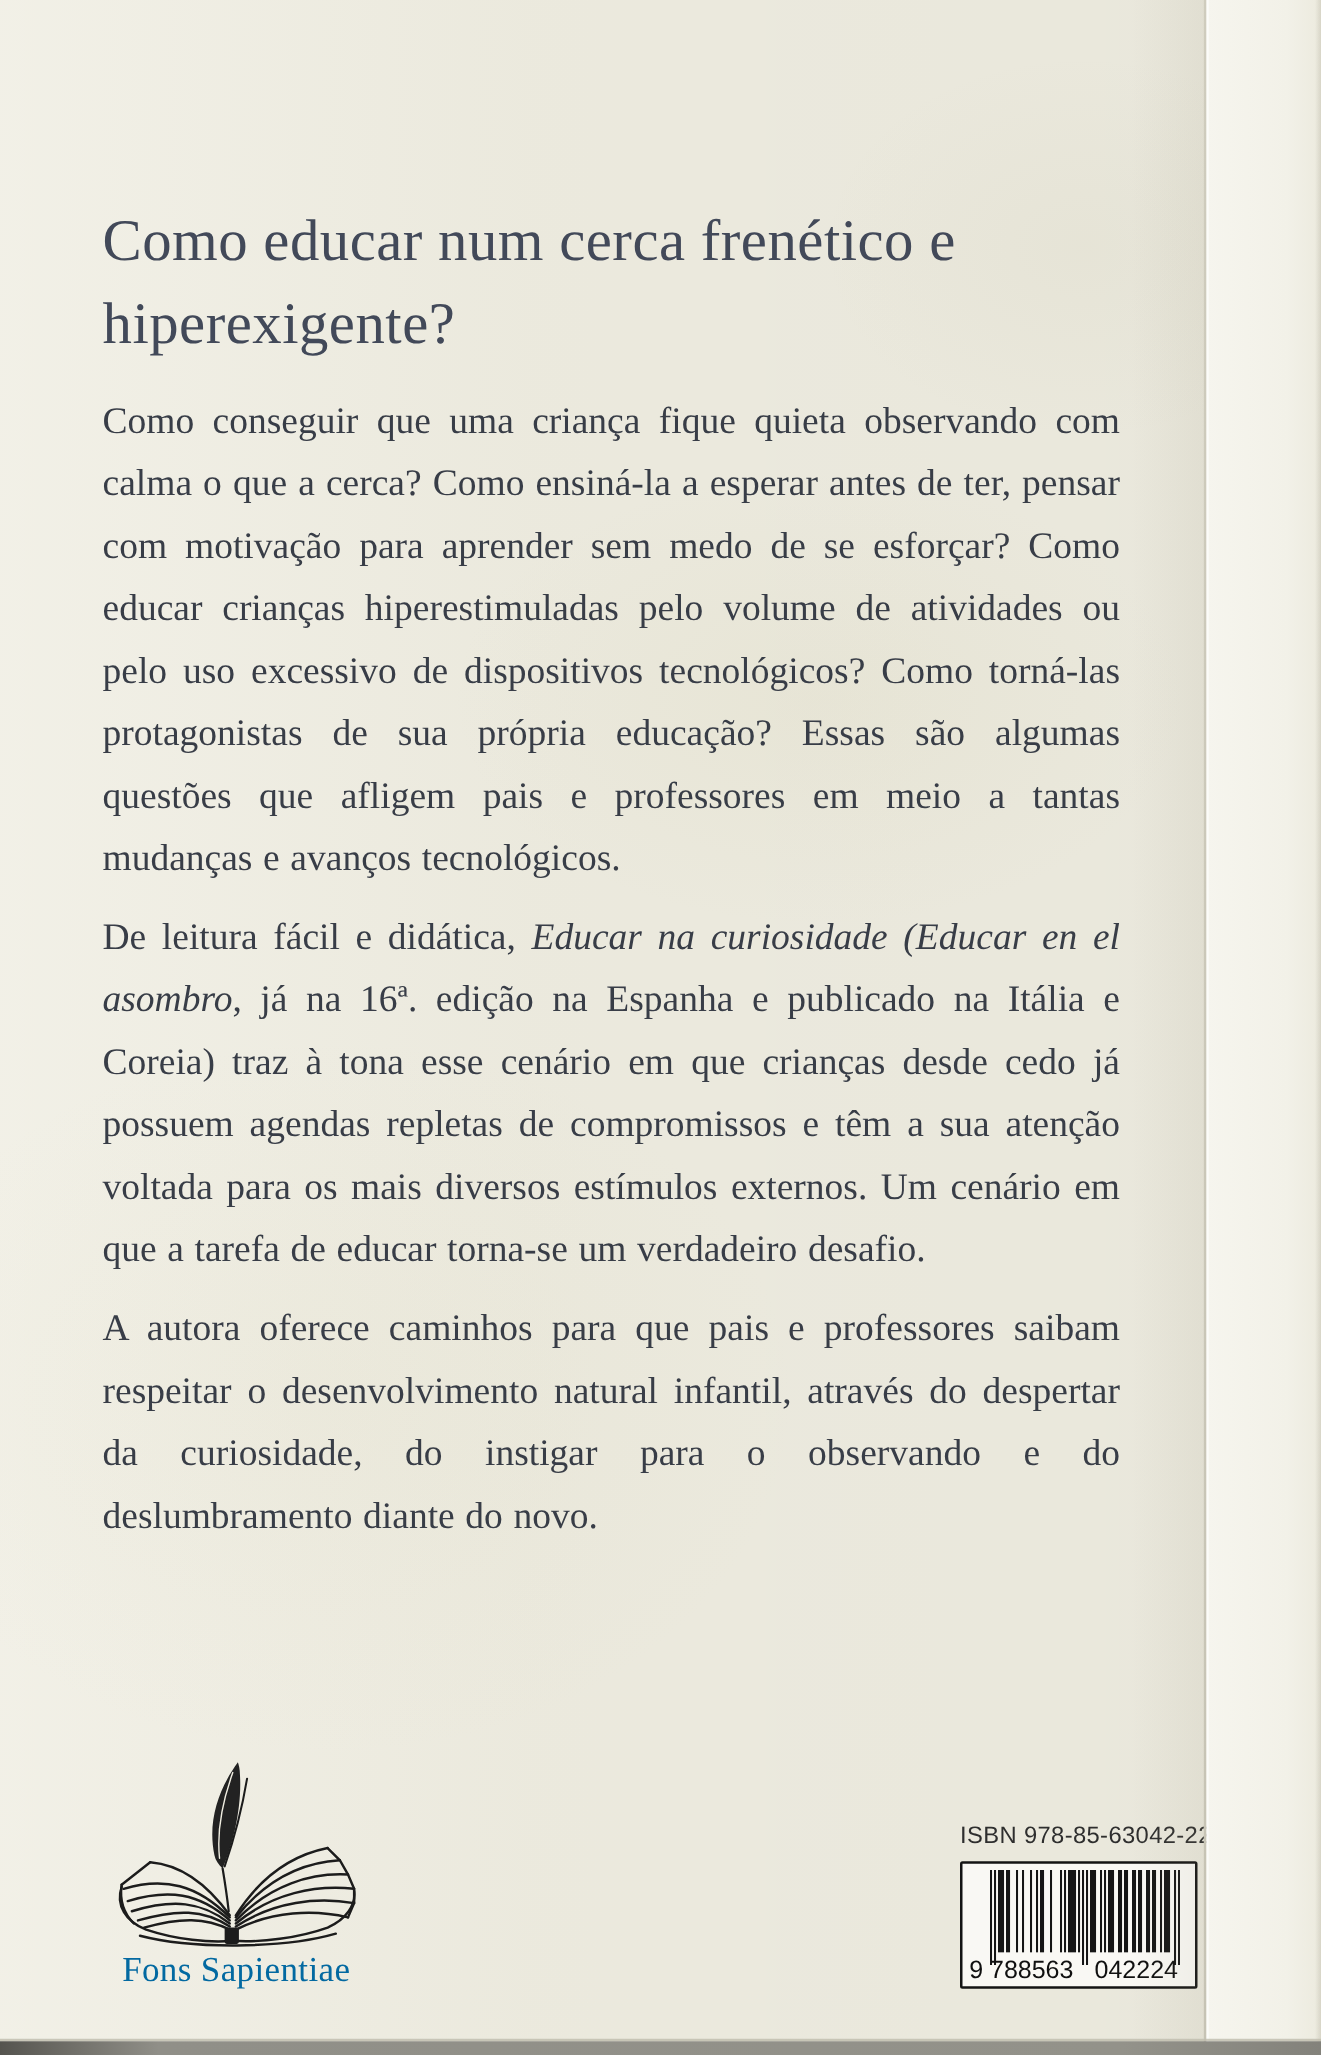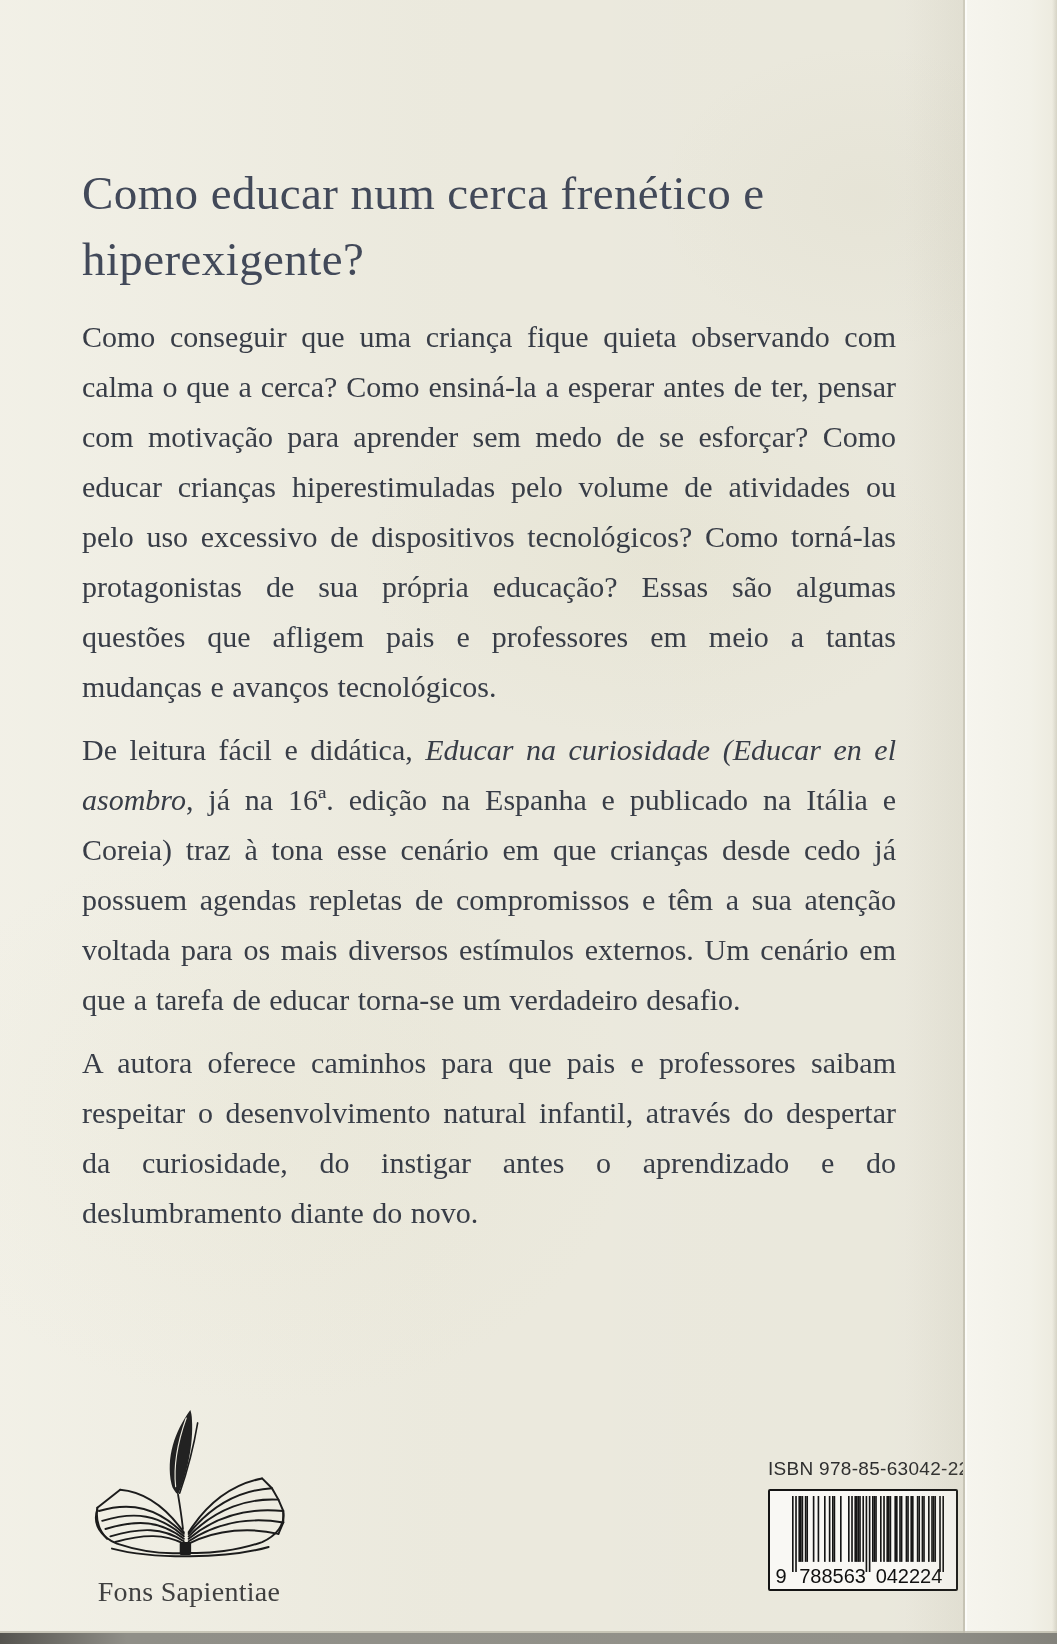--- a/index.html
+++ b/index.html
@@ -23,40 +23,40 @@
     font-size:30px;line-height:50px;color:#383d47;text-align:justify;
     word-spacing:1px;
   }
   .synopsis p{margin:0 12px 13px 0;}
   .synopsis em{font-style:italic;}
   .publisher{
     position:absolute;left:75px;top:1405px;width:228px;text-align:center;
   }
   .publisher svg{display:block;margin:0 auto;width:225px;height:155px;}
   .publisher-name{
-    font-family:"Liberation Serif", serif;font-size:28px;color:#404040;
-    margin-top:16px;letter-spacing:0.3px;white-space:nowrap;
+    font-family:"Liberation Serif", serif;font-size:28px;color:#0369a1;
+    margin-top:1px;letter-spacing:0.3px;white-space:nowrap;
   }
   .isbn-block{position:absolute;left:768px;top:1458px;width:190px;}
   .isbn-label{
     font-family:"Liberation Sans", sans-serif;font-size:19px;color:#2e2e2e;
     letter-spacing:0.3px;text-align:center;white-space:nowrap;margin-bottom:9px;
   }
   .barcode-box{
     position:relative;width:190px;height:102px;box-sizing:border-box;
     background:#f9f8f4;border:2px solid #141414;border-radius:2px;
   }
   #barcode-svg{position:absolute;top:5px;left:22px;width:152px;height:76px;}
   .barcode-digits{
     position:absolute;left:0;right:0;bottom:1px;height:23px;
     display:flex;align-items:flex-end;
     font-family:"Liberation Sans", sans-serif;font-size:20px;color:#101010;
   }
   .barcode-digits .d0{width:22px;text-align:center;}
-  .barcode-digits .dL{width:74px;text-align:right;}
+  .barcode-digits .dL{width:74px;text-align:left;}
   .barcode-digits .gap{width:6px;}
   .barcode-digits .dR{width:74px;text-align:center;}
   .fold-shade{
     position:absolute;top:0;left:905px;width:58px;height:100%;
     background:linear-gradient(90deg, transparent, rgba(150,145,118,0.10));
   }
   .fold-line{
     position:absolute;top:0;left:963px;width:2px;height:100%;
     background:linear-gradient(180deg,#cfccbd,#c6c3b4);
     box-shadow:2px 0 0 rgba(255,255,255,0.65);
@@ -78,21 +78,21 @@
 </head>
 <body>
 
 <div>
 
   <h1 class="title">Como educar num cerca frenético e hiperexigente?</h1>
 
   <div class="synopsis">
       <p><span>Como conseguir que uma criança fique quieta observando com calma o que a cerca? Como ensiná-la a esperar antes de ter, pensar com motivação para aprender sem medo de se esforçar? Como educar crianças hiperestimuladas pelo volume de atividades ou pelo uso excessivo de dispositivos tecnológicos? Como torná-las protagonistas de sua própria educação? Essas são algumas questões que afligem pais e professores em meio a tantas mudanças e avanços tecnológicos.</span></p>
       <p><span>De leitura fácil e didática, </span><em>Educar na curiosidade (Educar en el asombro</em><span>, já na 16ª. edição na Espanha e publicado na Itália e Coreia) traz à tona esse cenário em que crianças desde cedo já possuem agendas repletas de compromissos e têm a sua atenção voltada para os mais diversos estímulos externos. Um cenário em que a tarefa de educar torna-se um verdadeiro desafio.</span></p>
-      <p><span>A autora oferece caminhos para que pais e professores saibam respeitar o desenvolvimento natural infantil, através do despertar da curiosidade, do instigar antes o aprendizado e do deslumbramento diante do novo.</span></p>
+      <p><span>A autora oferece caminhos para que pais e professores saibam respeitar o desenvolvimento natural infantil, através do despertar da curiosidade, do instigar para o observando e do deslumbramento diante do novo.</span></p>
     </div>
 
   <div class="publisher">
     <svg viewBox="0 0 250 190" aria-hidden="true">
       <g fill="none" stroke="#1c1c1c" stroke-width="2.4" stroke-linecap="round">
 
         <path d="M126,6 C107,32 96,64 103,97 C104,102 107,106 111,110 C122,85 130,48 128,18 C128,13 127,9 126,6 Z" fill="#222" stroke="none"></path>
         <path d="M121,16 C111,44 105,72 108,100" stroke="#eeece0" stroke-width="1.4"></path>
         <path d="M135,22 C130,52 122,82 113,108" stroke-width="2"></path>
         <path d="M111,110 C113,122 115,134 117,152" stroke-width="2.2"></path>

